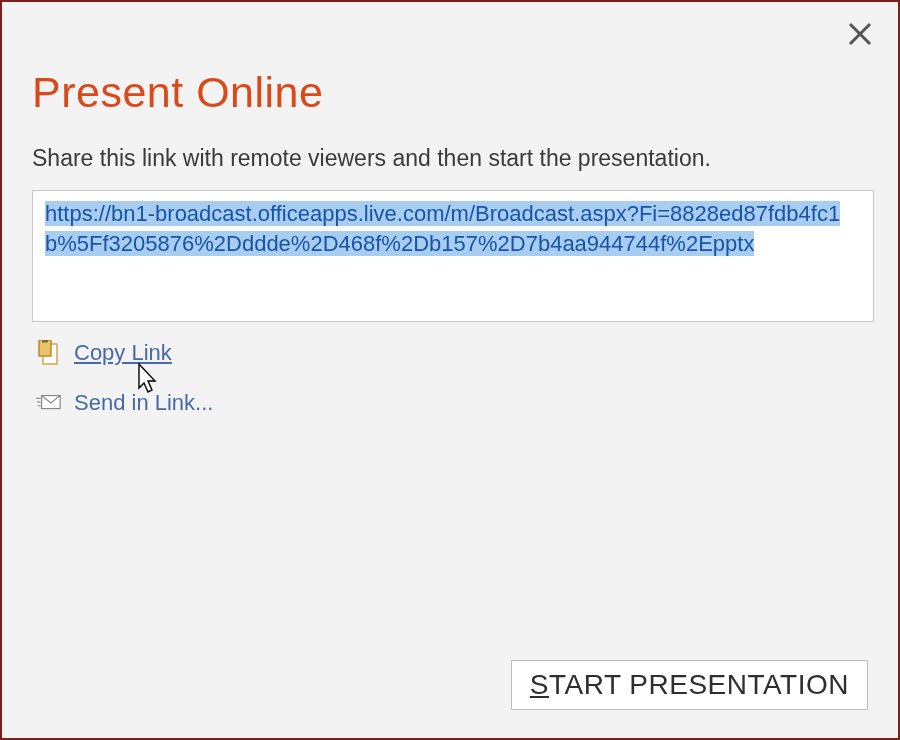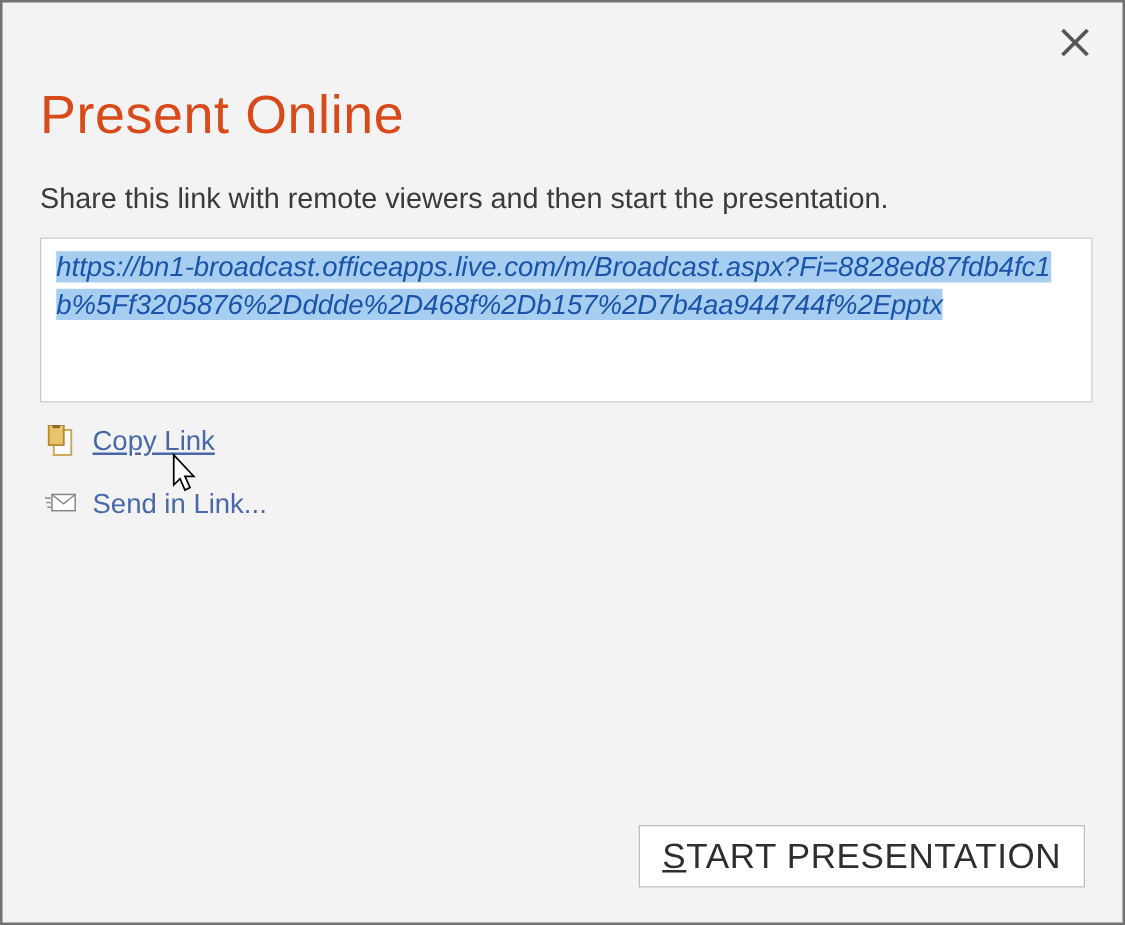--- a/index.html
+++ b/index.html
@@ -7,21 +7,21 @@
     padding: 0;
     width: 900px;
     height: 740px;
     font-family: "Segoe UI", Arial, sans-serif;
     background: #fff;
   }
   .dialog {
     box-sizing: border-box;
     width: 900px;
     height: 740px;
-    border: 2px solid #737373;
+    border: 2px solid #7f1d1d;
     background: #f3f3f3;
     position: relative;
   }
   .close-btn {
     position: absolute;
     top: 12px;
     right: 18px;
     width: 40px;
     height: 40px;
     cursor: pointer;
@@ -52,21 +52,20 @@
     min-height: 132px;
     background: #ffffff;
     border: 1px solid #c9c9c9;
     padding: 8px 12px 8px 12px;
     font-size: 22px;
     color: #1a53a8;
     line-height: 1.35;
     word-break: break-all;
     font-family: "Segoe UI", Arial, sans-serif;
     cursor: text;
-    font-style: italic;
   }
   .link-box .sel {
     background: #a7cef0;
     color: #1a53a8;
   }
   .actions {
     margin-top: 18px;
   }
   .action-link {
     display: flex;

